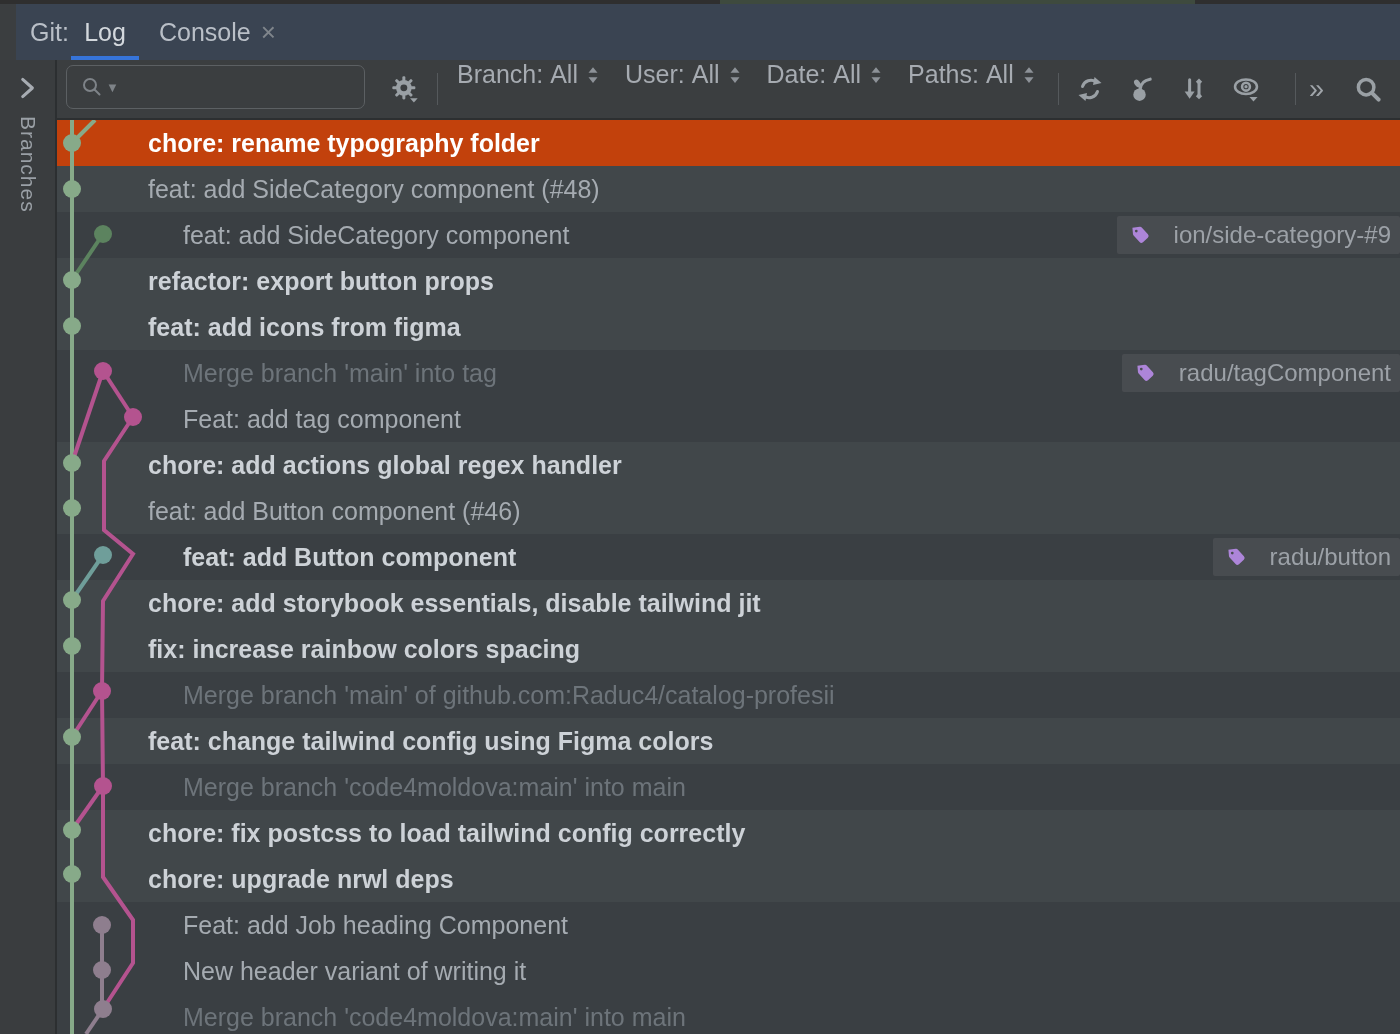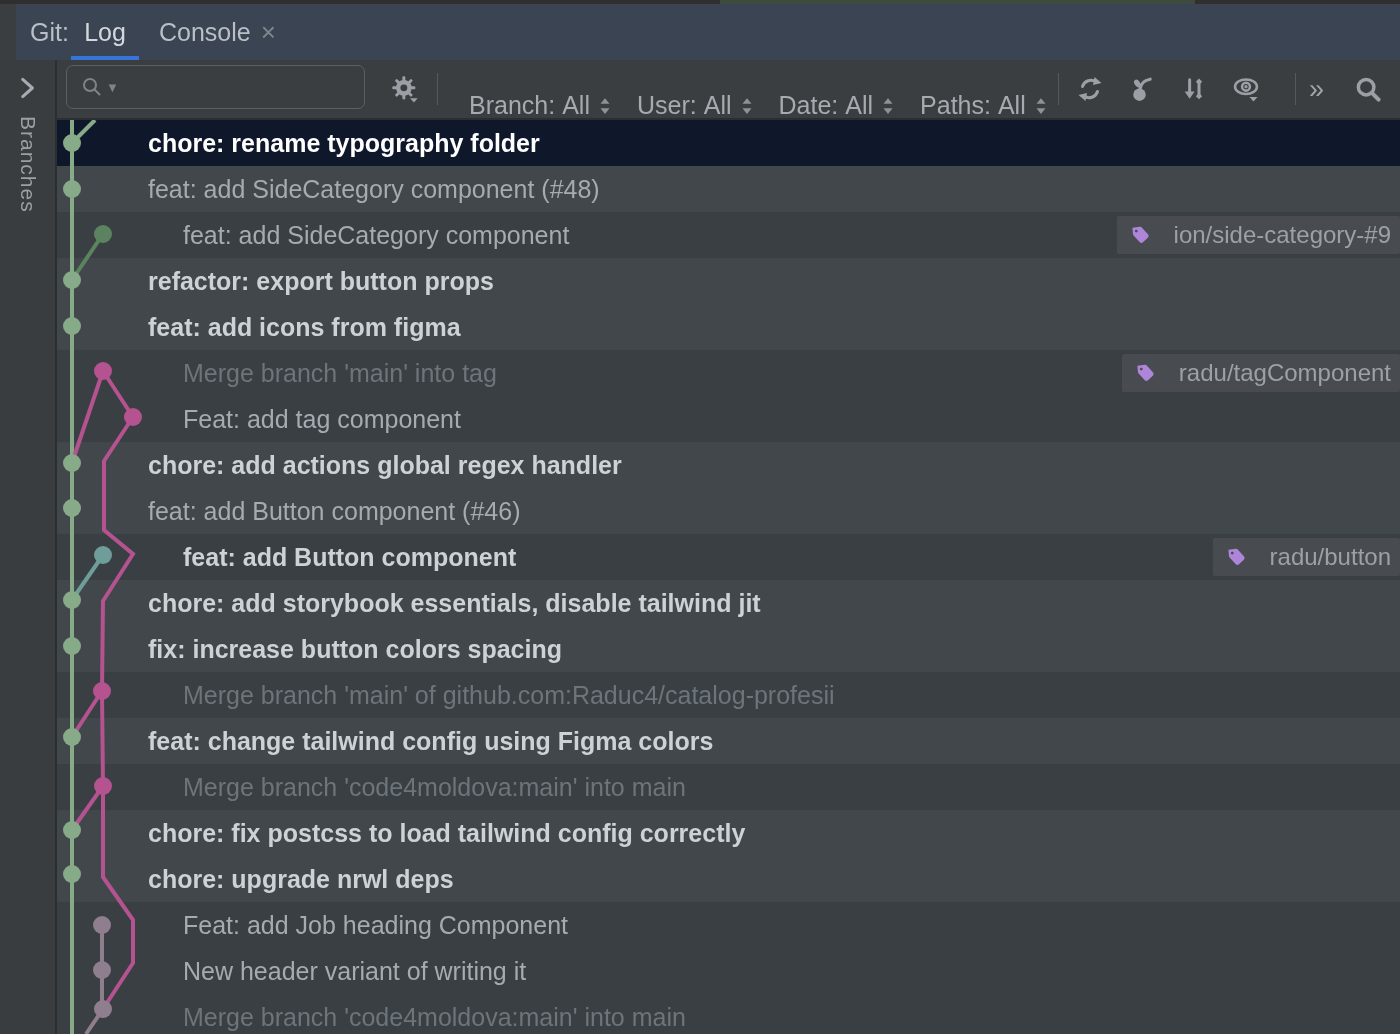--- a/index.html
+++ b/index.html
@@ -20,40 +20,40 @@
   .tab-console{left:143px;color:#b9bfc7;}
   .tab-close{color:#7f858b;font-size:26px;line-height:1;}
 
   
   .toolbar{position:absolute;top:60px;left:57px;right:0;height:58px;background:#3b3e40;}
   .search-box{position:absolute;left:9px;top:5px;width:299px;height:44px;border:1px solid #5c6063;
               border-radius:7px;display:flex;align-items:center;padding-left:13px;box-sizing:border-box;}
   .search-caret{color:#7e8388;font-size:13px;margin-left:2px;}
   .tb-icon{position:absolute;top:14px;width:30px;height:30px;}
   .tb-sep{position:absolute;top:13px;width:1px;height:32px;background:#55595c;}
-  .filters{position:absolute;left:412px;top:0;height:60px;display:flex;align-items:flex-end;gap:26px;}
+  .filters{position:absolute;left:400px;top:0;height:60px;display:flex;align-items:flex-start;gap:26px;}
   .filter{display:flex;align-items:center;gap:9px;color:#a6abb1;font-size:25px;cursor:default;}
   .filter .fval{margin-left:-2px;}
   .overflow-chevrons{position:absolute;left:1252px;top:0;height:58px;display:flex;align-items:center;
                      color:#a0a5aa;font-size:27px;}
 
   
   .sidebar{position:absolute;top:60px;left:0;width:57px;height:974px;background:#3a3d3f;
            border-right:2px solid #2c2f31;box-sizing:border-box;}
   .stripe-chevron{position:absolute;left:15px;top:14px;}
   .stripe-label{position:absolute;left:16px;top:56px;writing-mode:vertical-rl;
                 color:#9aa0a6;font-size:21px;letter-spacing:1px;}
 
   
   .list-topline{position:absolute;top:118px;left:57px;right:0;height:2px;background:#2c2f31;}
   .list{position:absolute;top:120px;left:57px;right:0;bottom:0;overflow:hidden;}
   .commit-row{position:relative;height:46px;display:flex;align-items:center;}
   .bg-light{background:#41474a;text-align:center;}
   .bg-dark{background:#3a3f43;padding-left:35px;}
-  .bg-selected{background:#0f172a;}
+  .bg-selected{background:#c2410c;}
   .commit-message{margin-left:91px;font-size:25px;white-space:nowrap;}
   .tone-bold{font-weight:700;color:#cdd2d7;}
   .tone-normal{font-weight:400;color:#a5abb1;}
   .tone-dim{font-weight:400;color:#6d747a;}
   .tone-selected{font-weight:700;color:#ffffff;}
   .branch-tag{position:absolute;right:0;top:4px;height:38px;background:#484c50;border-radius:2px;
               display:flex;align-items:center;gap:23px;padding:0 9px 0 12px;}
   .tag-label{color:#9ca1a7;font-size:24px;white-space:nowrap;}
 
   
@@ -256,21 +256,21 @@
           <circle cx="6.6" cy="6.4" r="1.25" fill="#484c50"></circle>
         </svg>
         <span class="tag-label">radu/button</span>
       </span>
     </div>
       <div class="commit-row bg-light">
       <span class="commit-message tone-bold">chore: add storybook essentials, disable tailwind jit</span>
 
     </div>
       <div class="commit-row bg-light">
-      <span class="commit-message tone-bold">fix: increase button colors spacing</span>
+      <span class="commit-message tone-bold">fix: increase rainbow colors spacing</span>
 
     </div>
       <div class="commit-row bg-dark">
       <span class="commit-message tone-dim">Merge branch 'main' of github.com:Raduc4/catalog-profesii</span>
 
     </div>
       <div class="commit-row bg-light">
       <span class="commit-message tone-bold">feat: change tailwind config using Figma colors</span>
 
     </div>

